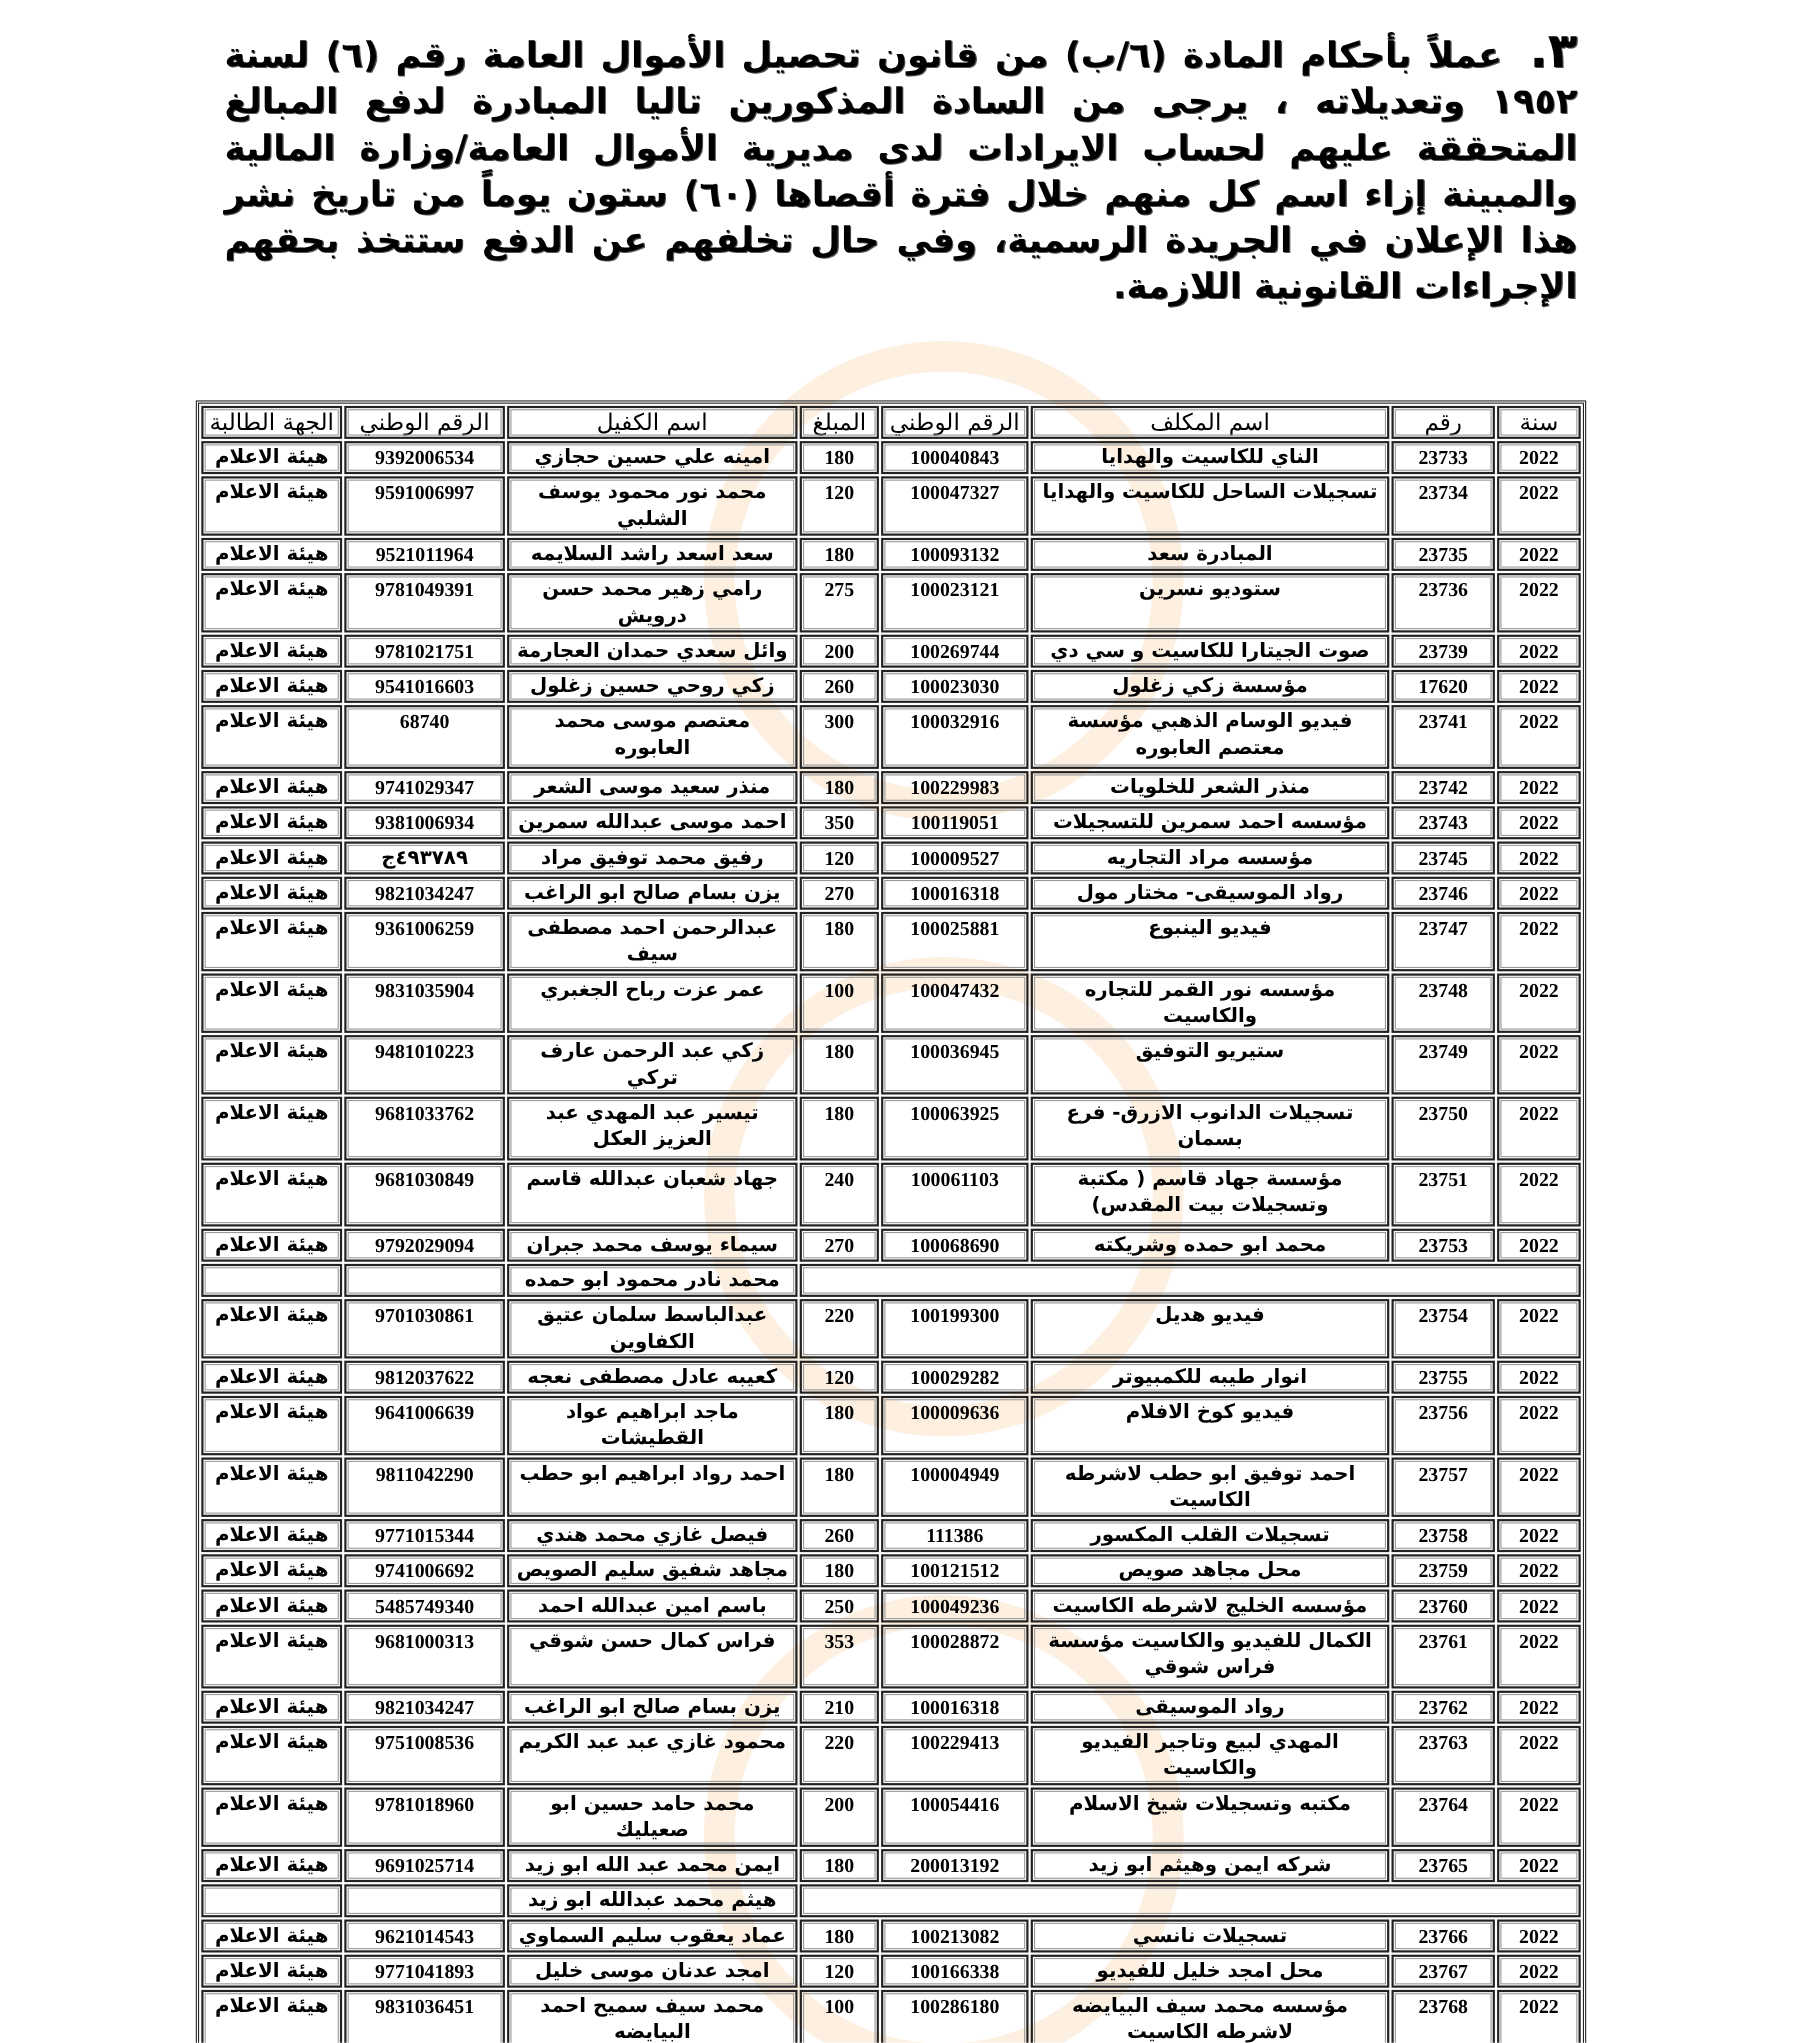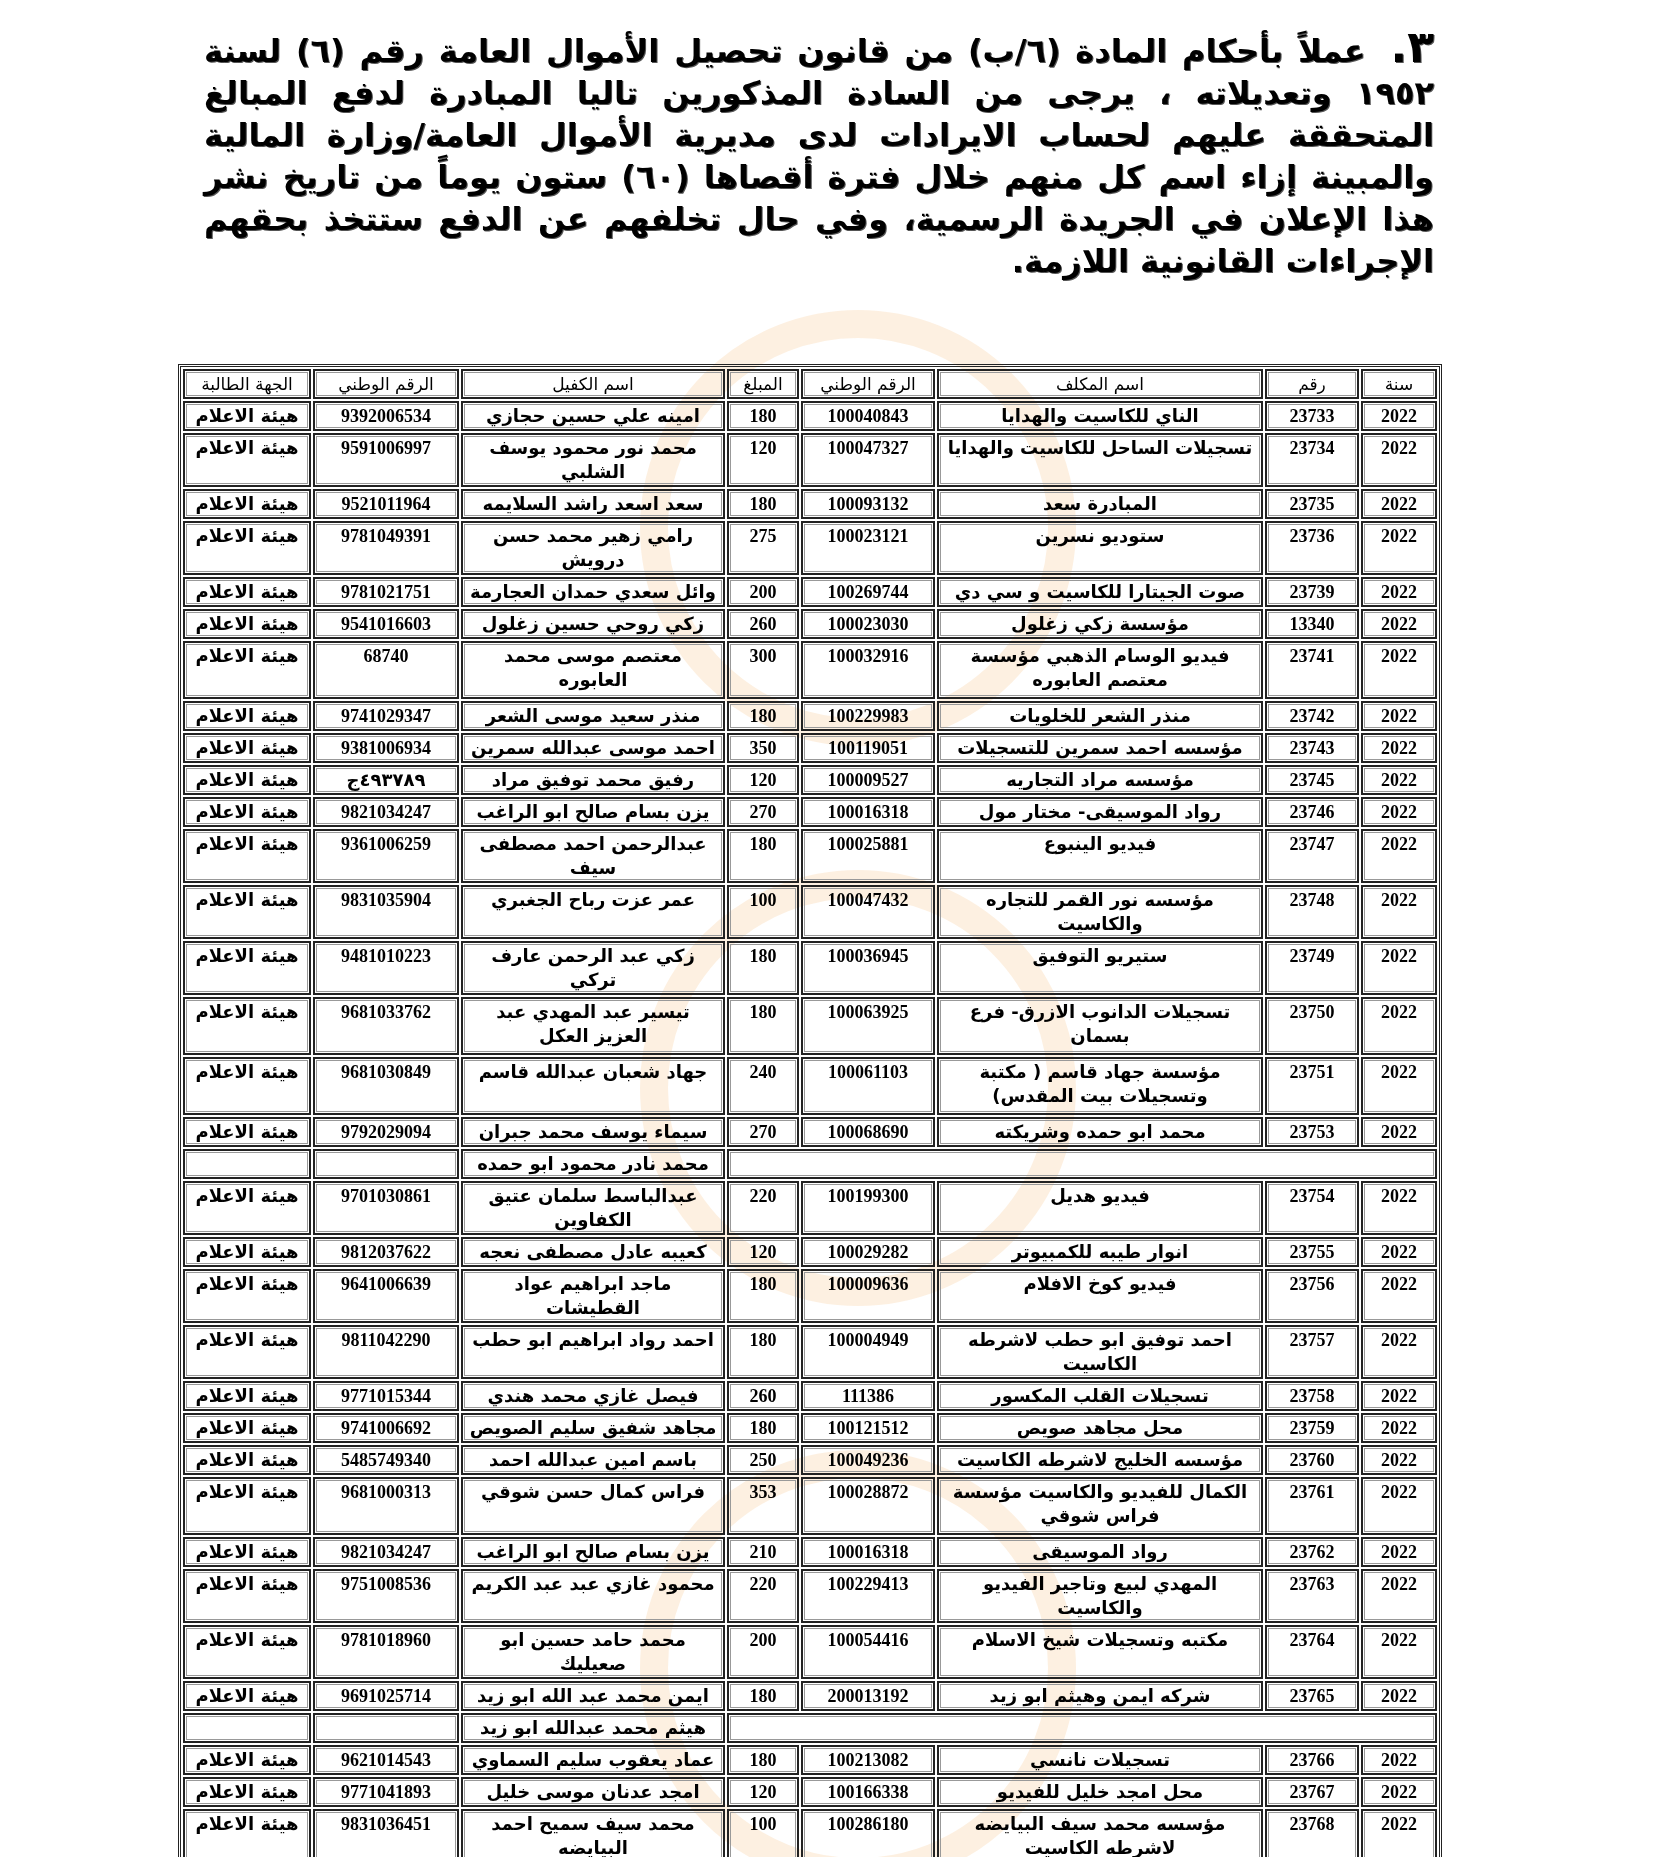--- a/index.html
+++ b/index.html
@@ -3,21 +3,21 @@
 <meta charset="utf-8">
 <style>
   html, body { margin: 0; padding: 0; background: #ffffff; }
   body { width: 1654px; height: 1857px; position: relative; overflow: hidden; font-family: "DejaVu Sans", sans-serif; color: #000; }
   .watermark { position: absolute; left: 560px; top: 250px; width: 600px; height: 1600px; pointer-events: none; }
   .wm-circle { position: absolute; border-radius: 50%; border: 28px solid rgba(244, 170, 90, 0.18); }
   .intro { position: absolute; top: 26px; left: 190px; width: 1230px; direction: rtl; text-align: justify; text-align-last: right; font-family: "DejaVu Sans", sans-serif; font-weight: bold; font-size: 32px; line-height: 42px; text-shadow: 1px 1px 0 #555; margin-left: 14px; }
   .intro .num { font-size: 44px; margin-left: 10px; }
   table.ann { position: absolute; top: 364px; left: 178px; width: 1240px; border-collapse: separate; border-spacing: 2px; border: 3px double #222; direction: rtl; table-layout: fixed; }
   table.ann td, table.ann th { border: 2px solid #222; outline: 1px solid #999; outline-offset: -4px; padding: 1px 4px; text-align: center; vertical-align: top; font-size: 18px; line-height: 24px; }
-  table.ann th { font-family: "DejaVu Sans", sans-serif; font-weight: normal; font-size: 17px; }
+  table.ann th { font-family: "DejaVu Sans", sans-serif; font-weight: normal; font-size: 21px; }
   td.num { font-family: "Liberation Serif", serif; font-weight: bold; font-size: 22px; }
   td.txt { font-family: "DejaVu Sans", sans-serif; font-weight: bold; font-size: 16px; }
   td.empty { border-color: #222; }
   tr.tall td { height: 52px; }
 </style>
 </head>
 <body>
 
 <div class="watermark">
   <div class="wm-circle" style="left:80px; top:60px; width:380px; height:380px;"></div>
@@ -99,21 +99,21 @@
         <td class="num">23739</td>
         <td class="txt">صوت الجيتارا للكاسيت و سي دي</td>
         <td class="num">100269744</td>
         <td class="num">200</td>
         <td class="txt">وائل سعدي حمدان العجارمة</td>
         <td class="num">9781021751</td>
         <td class="txt">هيئة الاعلام</td>
       </tr>
       <tr>
         <td class="num">2022</td>
-        <td class="num">13340</td>
+        <td class="num">17620</td>
         <td class="txt">مؤسسة زكي زغلول</td>
         <td class="num">100023030</td>
         <td class="num">260</td>
         <td class="txt">زكي روحي حسين زغلول</td>
         <td class="num">9541016603</td>
         <td class="txt">هيئة الاعلام</td>
       </tr>
       <tr class="tall">
         <td class="num">2022</td>
         <td class="num">23741</td>

